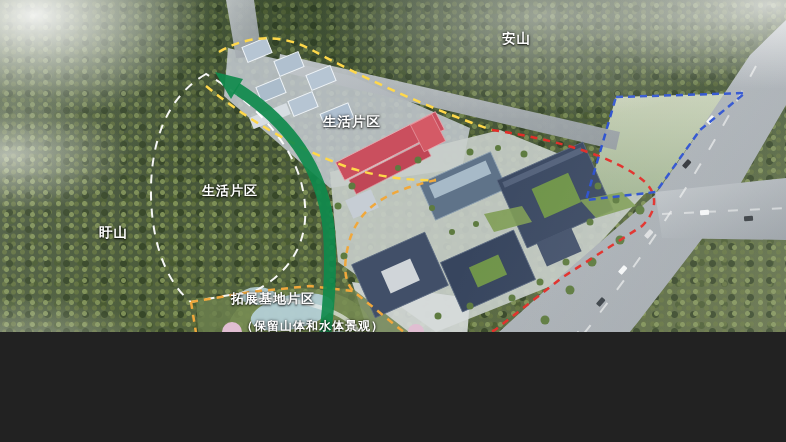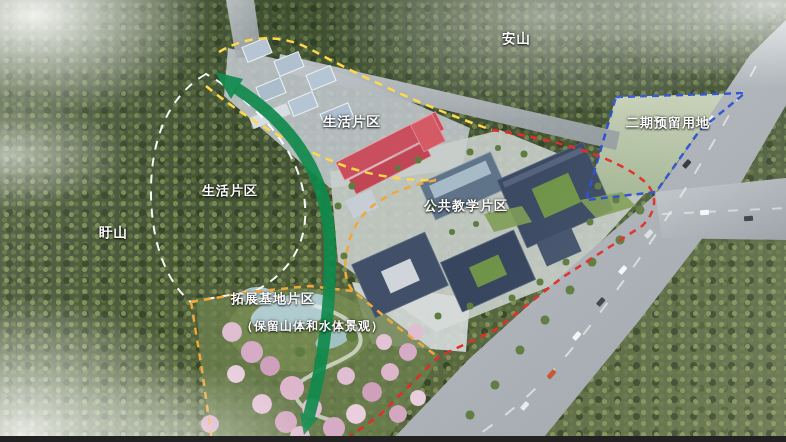--- a/index.html
+++ b/index.html
@@ -1,17 +1,17 @@
 <!DOCTYPE html>
 <html><head>
 <meta charset="utf-8">
 <style>
   html,body{margin:0;padding:0;background:#222;}
   #stage{
-    position:relative;width:786px;height:436px;overflow:hidden;
+    position:relative;width:786px;height:332px;overflow:hidden;
     font-family:"Liberation Sans",sans-serif;
   }
   
   #forest{
     position:absolute;inset:0;
     background-color:#4d6038;
     background-image:
       radial-gradient(circle, rgba(128,146,88,.95) 0 2px, transparent 3px),
       radial-gradient(circle, rgba(54,70,40,.95) 0 3px, transparent 4px),
       radial-gradient(circle, rgba(100,116,64,.85) 0 2px, transparent 3px),
@@ -221,19 +221,17 @@
       <polygon points="304,435 318,418 300,413" opacity="0.92" fill="#0f8a4c"></polygon>
     </g>
   </svg>
 
   <div id="mist"></div>
 
   <div class="lbl" style="left:502px;top:30px">安山</div>
   <div class="lbl" style="left:99px;top:224px">盱山</div>
   <div class="lbl" style="left:323px;top:113px">生活片区</div>
   <div class="lbl small" style="left:202px;top:182px">生活片区</div>
-  <div class="lbl small" style="left:424px;top:197px">公共教学片区</div>
-  <div class="lbl small" style="left:626px;top:114px">二期预留用地</div>
   <div class="lbl small" style="left:231px;top:290px">
     <div>拓展基地片区</div>
     <div class="l2">（保留山体和水体景观）</div>
   </div>
 </div>
 
 </body></html>

